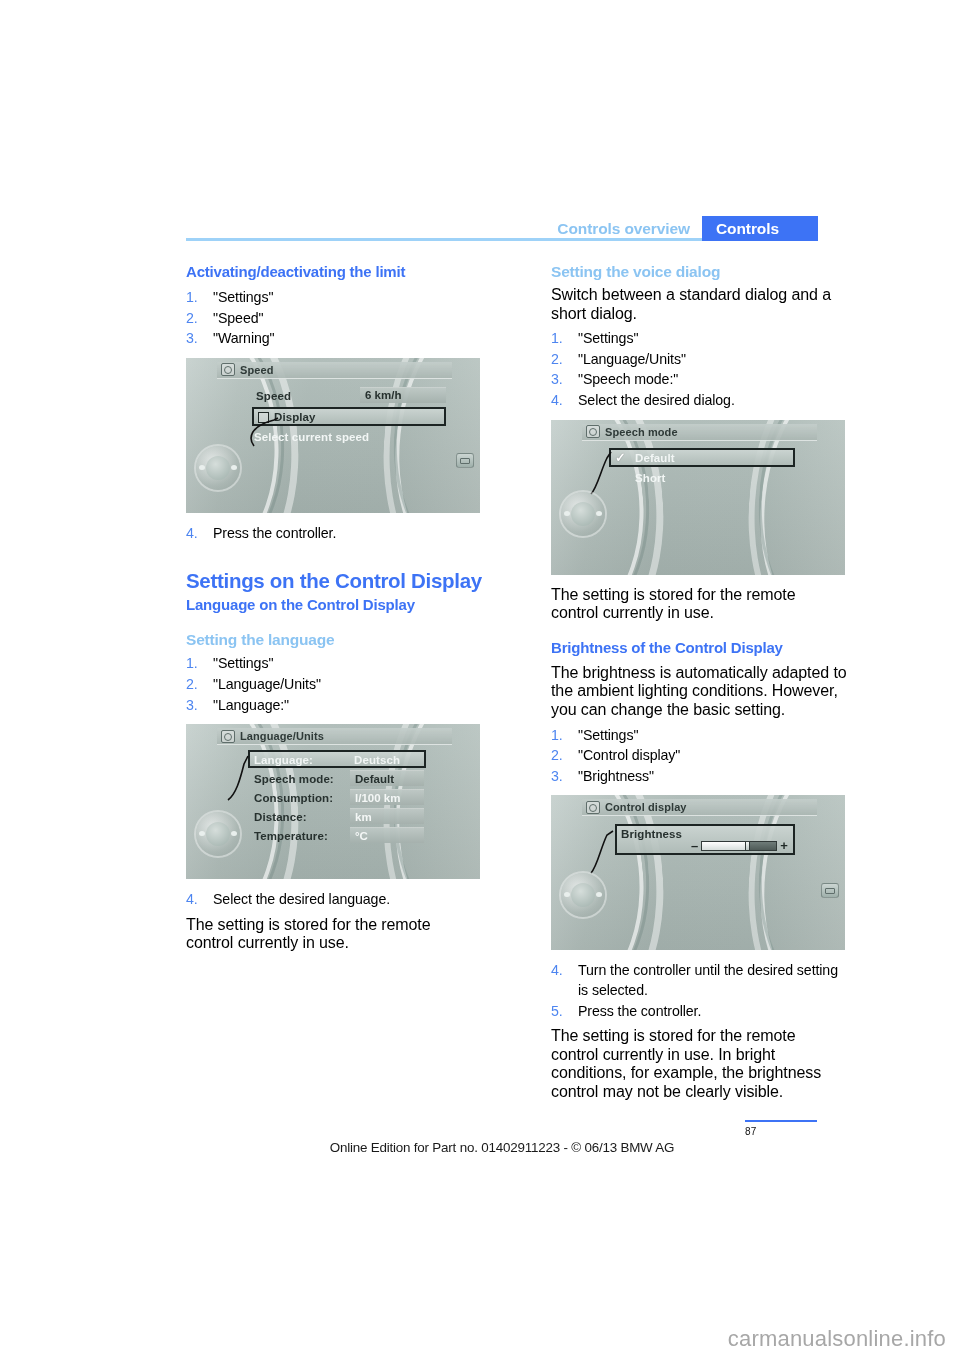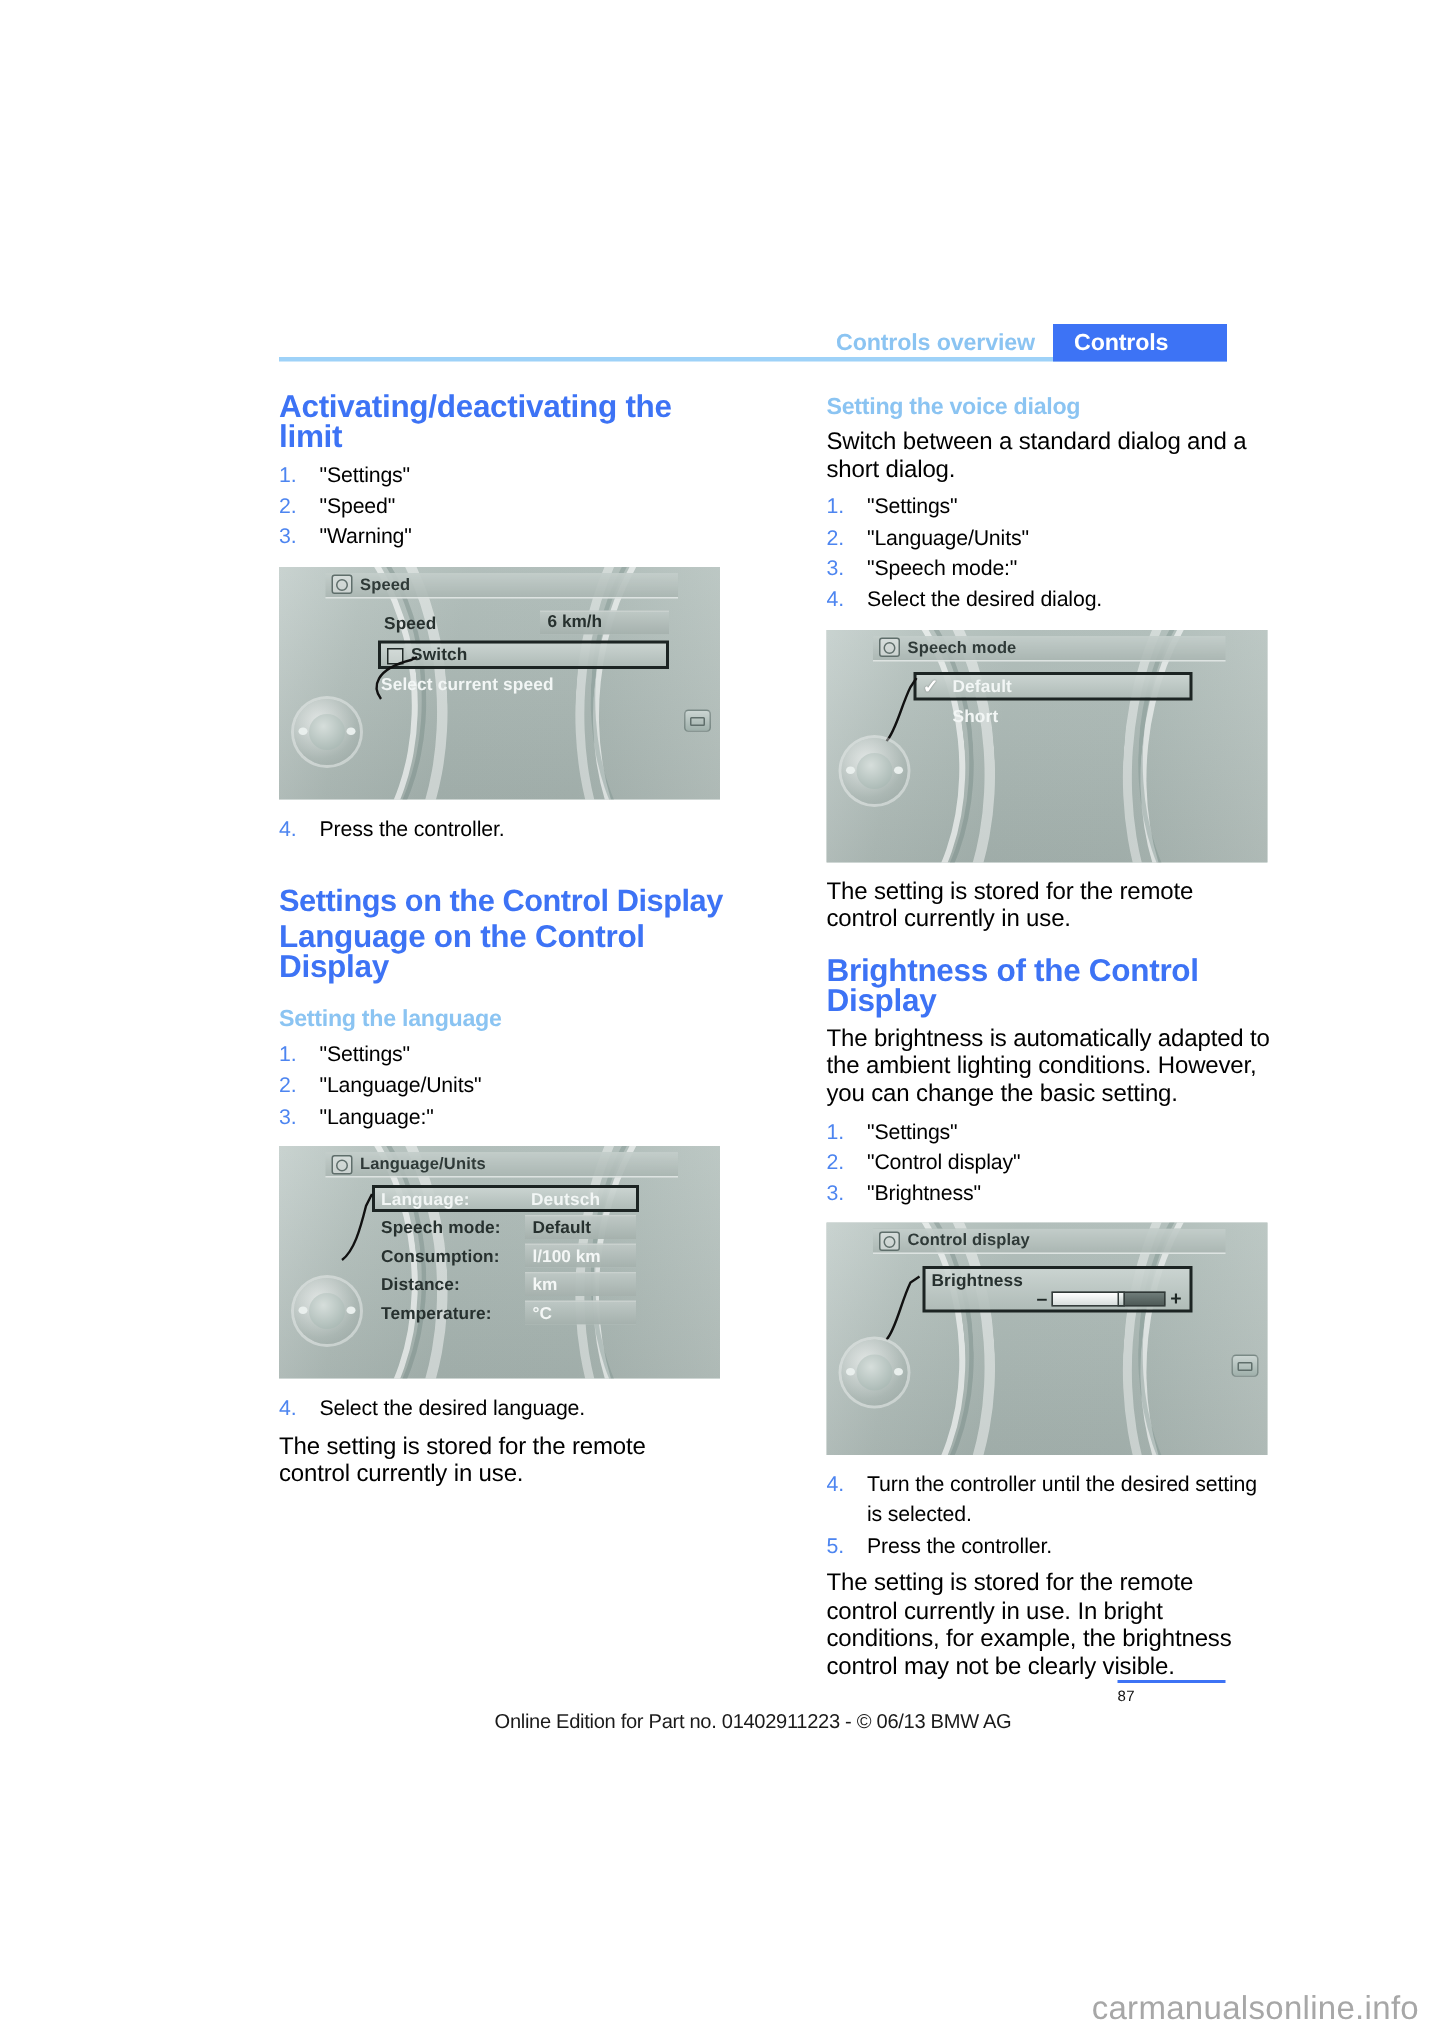--- a/index.html
+++ b/index.html
@@ -81,21 +81,21 @@
   h1.heading-major {
     color: #3d73f5;
     font-size: 20.5px;
     font-weight: bold;
     line-height: 25px;
     margin: 0 0 2px 0;
     letter-spacing: -0.3px;
   }
   h2.heading-section {
     color: #3d73f5;
-    font-size: 21px;
+    font-size: 15px;
     font-weight: bold;
     line-height: 20px;
     margin: 0 0 6px 0;
     letter-spacing: -0.2px;
   }
   h3.heading-sub {
     color: #8bc4f2;
     font-size: 15.5px;
     font-weight: bold;
     line-height: 20px;
@@ -457,21 +457,21 @@
       <div class="shot-titlebar">
         <span class="tb-icon"></span>
         <span class="tb-text">Speed</span>
       </div>
 
       <div class="row" style="left:70px; top:32px;">Speed</div>
       <div class="field" style="left:174px; top:29px; width:86px; height:16px;">6 km/h</div>
 
       <div class="highlight-box" style="left:66px; top:49px; width:194px; height:19px;"></div>
       <div class="checkbox-sq" style="left:72px; top:54px;"></div>
-      <div class="row" style="left:88px; top:53px;">Switch</div>
+      <div class="row" style="left:88px; top:53px;">Display</div>
 
       <div class="row light" style="left:68px; top:73px;">Select current speed</div>
 
       <svg class="leader" width="80" height="60" style="left:28px; top:50px;">
         <path d="M40,38 C34,30 36,18 60,12 L64,10" stroke="#111" stroke-width="1.6" fill="none"></path>
       </svg>
 
       <div class="knob">
         <div class="ring"></div>
         <div class="hub"></div>

